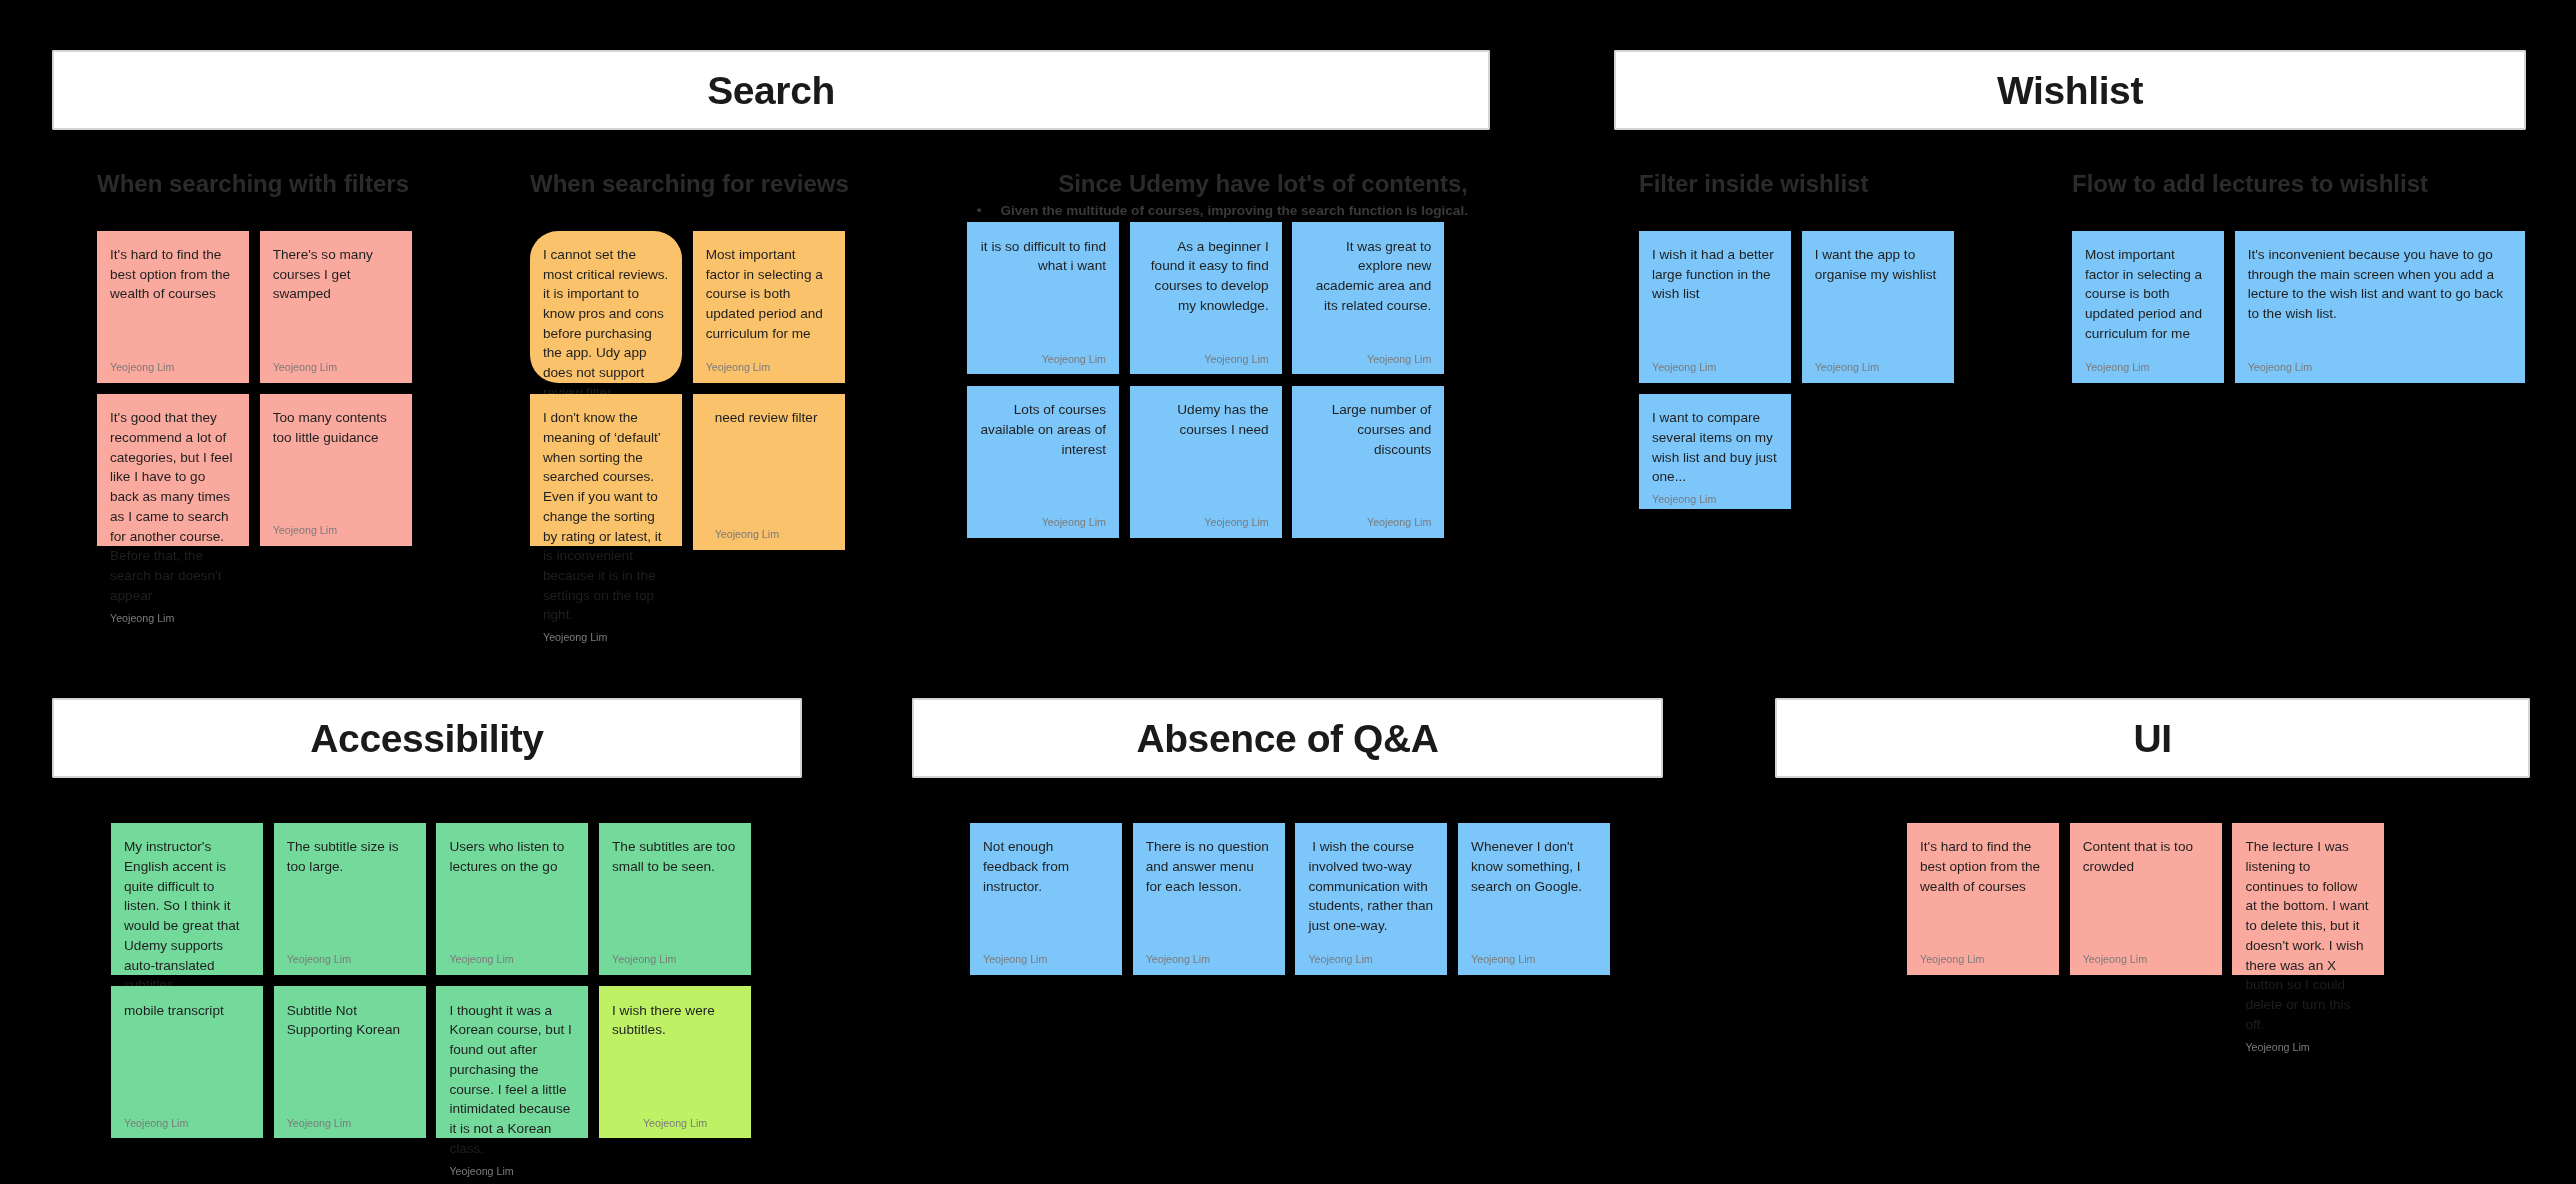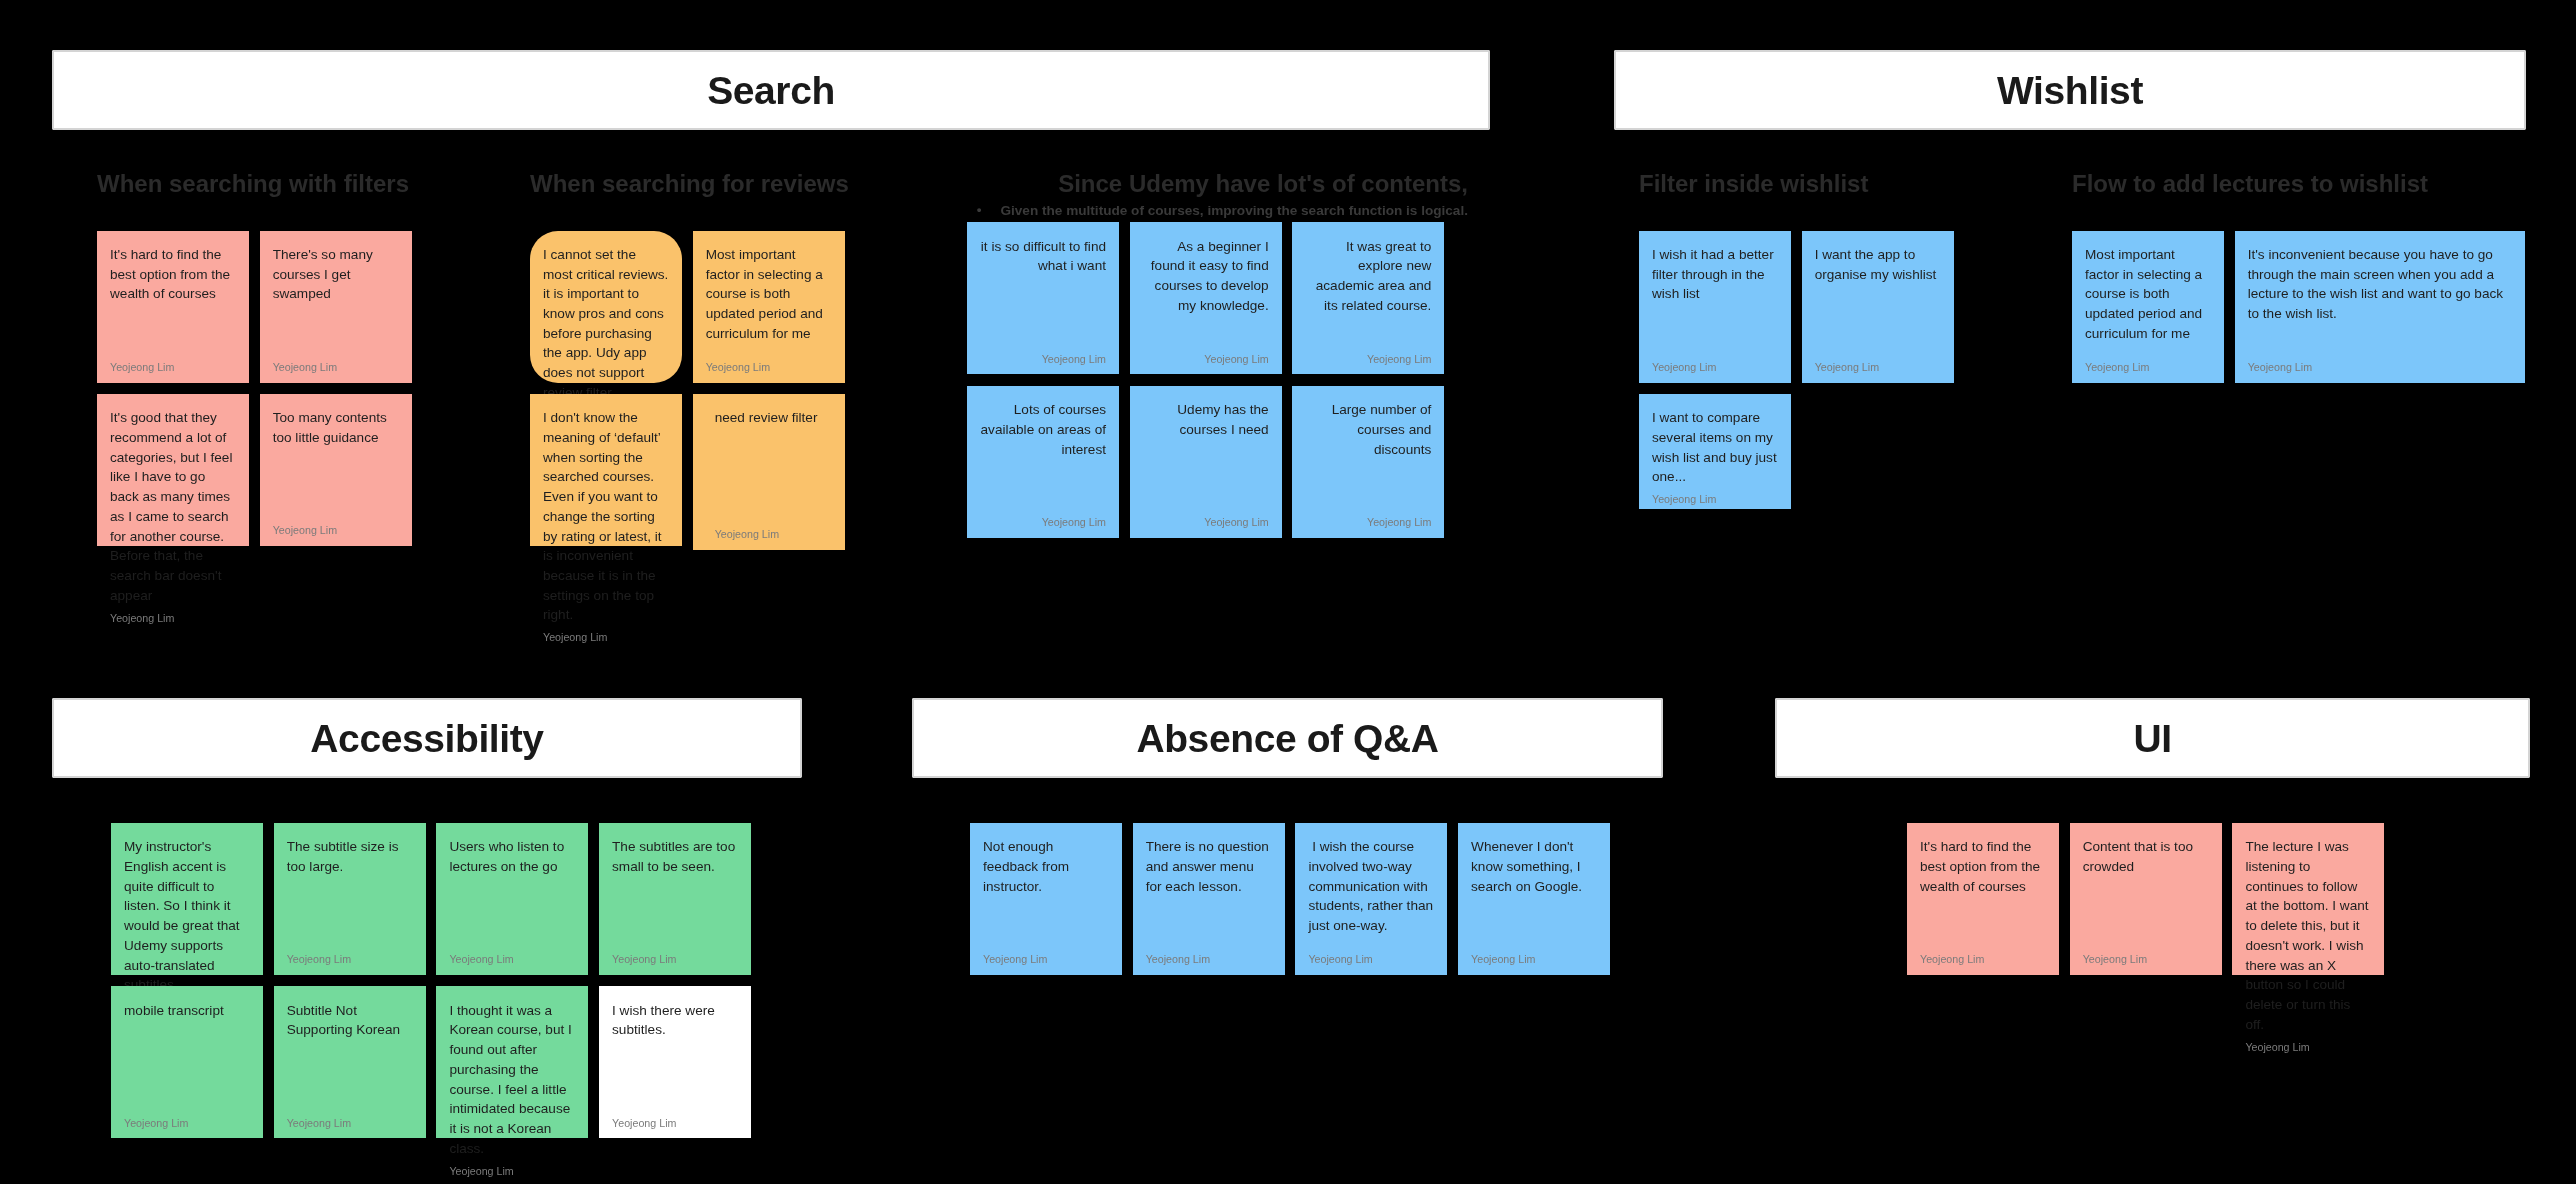--- a/index.html
+++ b/index.html
@@ -184,21 +184,21 @@
         </div>
       </div>
     </div>
     <div class="section-header" style="left: 1614px; top: 50px; width: 912px; height: 80px; background: rgb(255, 255, 255); border-color: rgb(212, 212, 212);">
       <div class="section-header-title" style="color: rgb(26, 26, 26); text-align: right;">Wishlist</div>
     </div>
     <div class="group" style="left: 1639px; top: 170px; width: 458px;">
       <div class="group-title" style="color: rgb(43, 43, 43);">Filter inside wishlist</div>
       <div class="notes" style="width: 458px; margin-top: 33px;">
         <div class="note" style="width: 152px; height: 152px; background: rgb(124, 198, 250);">
-          <div class="note-text">I wish it had a better filter through in the wish list</div>
+          <div class="note-text">I wish it had a better large function in the wish list</div>
           <div class="note-author" style="color: rgb(123, 123, 123);">Yeojeong Lim</div>
         </div>
         <div class="note" style="width: 152px; height: 152px; background: rgb(124, 198, 250);">
           <div class="note-text">I want the app to organise my wishlist</div>
           <div class="note-author" style="color: rgb(123, 123, 123);">Yeojeong Lim</div>
         </div>
         <div class="note" style="width: 152px; height: 115px; background: rgb(124, 198, 250);">
           <div class="note-text">I want to compare several items on my wish list and buy just one...</div>
           <div class="note-author" style="color: rgb(123, 123, 123);">Yeojeong Lim</div>
         </div>
@@ -243,21 +243,21 @@
           <div class="note-author" style="color: rgb(123, 123, 123);">Yeojeong Lim</div>
         </div>
         <div class="note" style="width: 152px; height: 152px; background: rgb(116, 218, 156);">
           <div class="note-text">Subtitle Not Supporting Korean</div>
           <div class="note-author" style="color: rgb(123, 123, 123);">Yeojeong Lim</div>
         </div>
         <div class="note" style="width: 152px; height: 152px; background: rgb(116, 218, 156);">
           <div class="note-text">I thought it was a Korean course, but I found out after purchasing the course. I feel a little intimidated because it is not a Korean class.</div>
           <div class="note-author" style="color: rgb(123, 123, 123);">Yeojeong Lim</div>
         </div>
-        <div class="note" style="width: 152px; height: 152px; background: #ffffff;">
+        <div class="note" style="width: 152px; height: 152px; background: #bef264; align-items: center;">
           <div class="note-text">I wish there were subtitles.</div>
           <div class="note-author" style="color: rgb(123, 123, 123);">Yeojeong Lim</div>
         </div>
       </div>
     </div>
     <div class="section-header" style="left: 912px; top: 698px; width: 751px; height: 80px; background: rgb(255, 255, 255); border-color: rgb(212, 212, 212);">
       <div class="section-header-title" style="color: rgb(26, 26, 26);">Absence of Q&amp;A</div>
     </div>
     <div class="group" style="left: 970px; top: 823px; width: 658px;">
       <div class="notes" style="width: 658px;">

